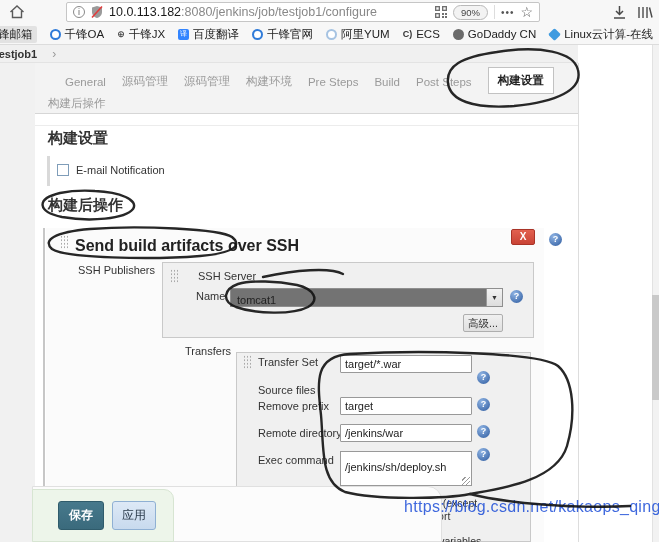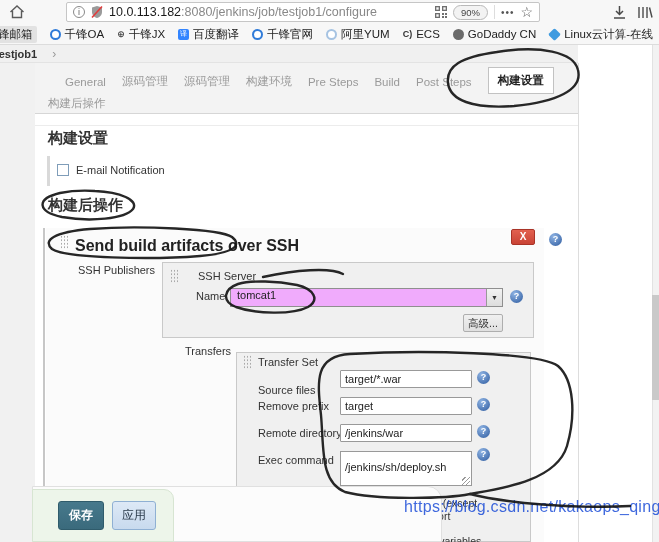--- a/index.html
+++ b/index.html
@@ -53,21 +53,21 @@
   .cb{position:absolute;width:12px;height:12px;background:#fff;border:1px solid #7f9db9}
 
   .blockaccent{position:absolute;left:43px;top:228px;width:2px;height:307px;background:#c7c7c7}
   .sshblock{position:absolute;left:46px;top:228px;width:498px;height:314px;background:#fbfbfb}
   .handle{position:absolute;width:9px;height:14px;background-image:radial-gradient(#a9a9a9 32%,transparent 34%);background-size:3px 3.5px}
   .blocktitle{position:absolute;font-size:16px;font-weight:bold;color:#222;white-space:nowrap}
   .xbtn{position:absolute;width:24px;height:16px;background:linear-gradient(#e2604f,#c94335);border:1px solid #a93327;border-radius:2px;color:#fff;font-size:10px;font-weight:bold;text-align:center;line-height:14px;cursor:pointer}
   .help{position:absolute;width:13px;height:13px;border-radius:50%;background:radial-gradient(circle at 35% 28%,#8fb4e4,#2d5a9e);color:#fff;font-size:9px;font-weight:bold;text-align:center;line-height:13px;cursor:pointer}
   .panel{position:absolute;background:#f0f0f0;border:1px solid #c9c9c9}
 
-  .selectbox{position:absolute;left:230px;top:288px;width:273px;height:19px;background:#f0abfc;border:1px solid #8f8f8f;display:flex;align-items:flex-start;cursor:pointer}
+  .selectbox{position:absolute;left:230px;top:288px;width:273px;height:19px;background:#737373;border:1px solid #8f8f8f;display:flex;align-items:flex-end;cursor:pointer}
   .selectval{flex:1;font-size:11px;color:#222;padding-left:6px}
   .selectarrow{width:16px;height:100%;background:linear-gradient(#f2f2f2,#ddd);border-left:1px solid #999;font-size:7px;color:#333;display:flex;align-items:center;justify-content:center}
   .advbtn{position:absolute;left:463px;top:314px;width:40px;height:18px;background:linear-gradient(#f0f0f0,#e0e0e0);border:1px solid #aeaeae;border-radius:2px;font-size:10.5px;color:#333;text-align:center;line-height:16px;cursor:pointer}
 
   .inp{position:absolute;width:132px;height:18px;background:#fff;border:1px solid #999;border-radius:1px;font-size:11px;color:#222;padding:0 4px}
   .ta{position:absolute;left:340px;top:451px;width:132px;height:35px;background:#fff;border:1px solid #999;font-size:11px;color:#222;padding:9px 4px;resize:none;overflow:hidden}
   .grip{position:absolute;left:462px;top:477px;width:8px;height:8px;background:repeating-linear-gradient(135deg,transparent 0 2px,#9a9a9a 2px 3px)}
   .dragdiv{position:absolute;left:397px;top:488px;width:24px;height:5px;border-top:1px solid #aaa;border-bottom:1px solid #aaa}
 
   .helptext{position:absolute;left:333px;top:497px;width:165px;font-size:10.5px;color:#333;line-height:12.5px;white-space:nowrap}
@@ -223,21 +223,21 @@
   </div>
   <span class="help" style="left:510px;top:290px">?</span>
   <div class="advbtn">高级...</div>
 
   <div class="lbl" style="left:185px;top:345px">Transfers</div>
   <div class="panel" style="left:236px;top:352px;width:295px;height:190px"></div>
   <span class="handle" style="left:243px;top:355px"></span>
   <div class="lbl" style="left:258px;top:356px">Transfer Set</div>
 
   <div class="lbl" style="left:258px;top:384px">Source files</div>
-  <input class="inp" style="left: 340px; top: 370px;" value="target/*.war">
+  <input class="inp" style="left: 340px; top: 355px;" value="target/*.war">
   <span class="help" style="left:477px;top:371px">?</span>
 
   <div class="lbl" style="left:258px;top:400px">Remove prefix</div>
   <input class="inp" style="left: 340px; top: 397px;" value="target">
   <span class="help" style="left:477px;top:398px">?</span>
 
   <div class="lbl" style="left:258px;top:427px">Remote directory</div>
   <input class="inp" style="left: 340px; top: 424px;" value="/jenkins/war">
   <span class="help" style="left:477px;top:425px">?</span>
 

